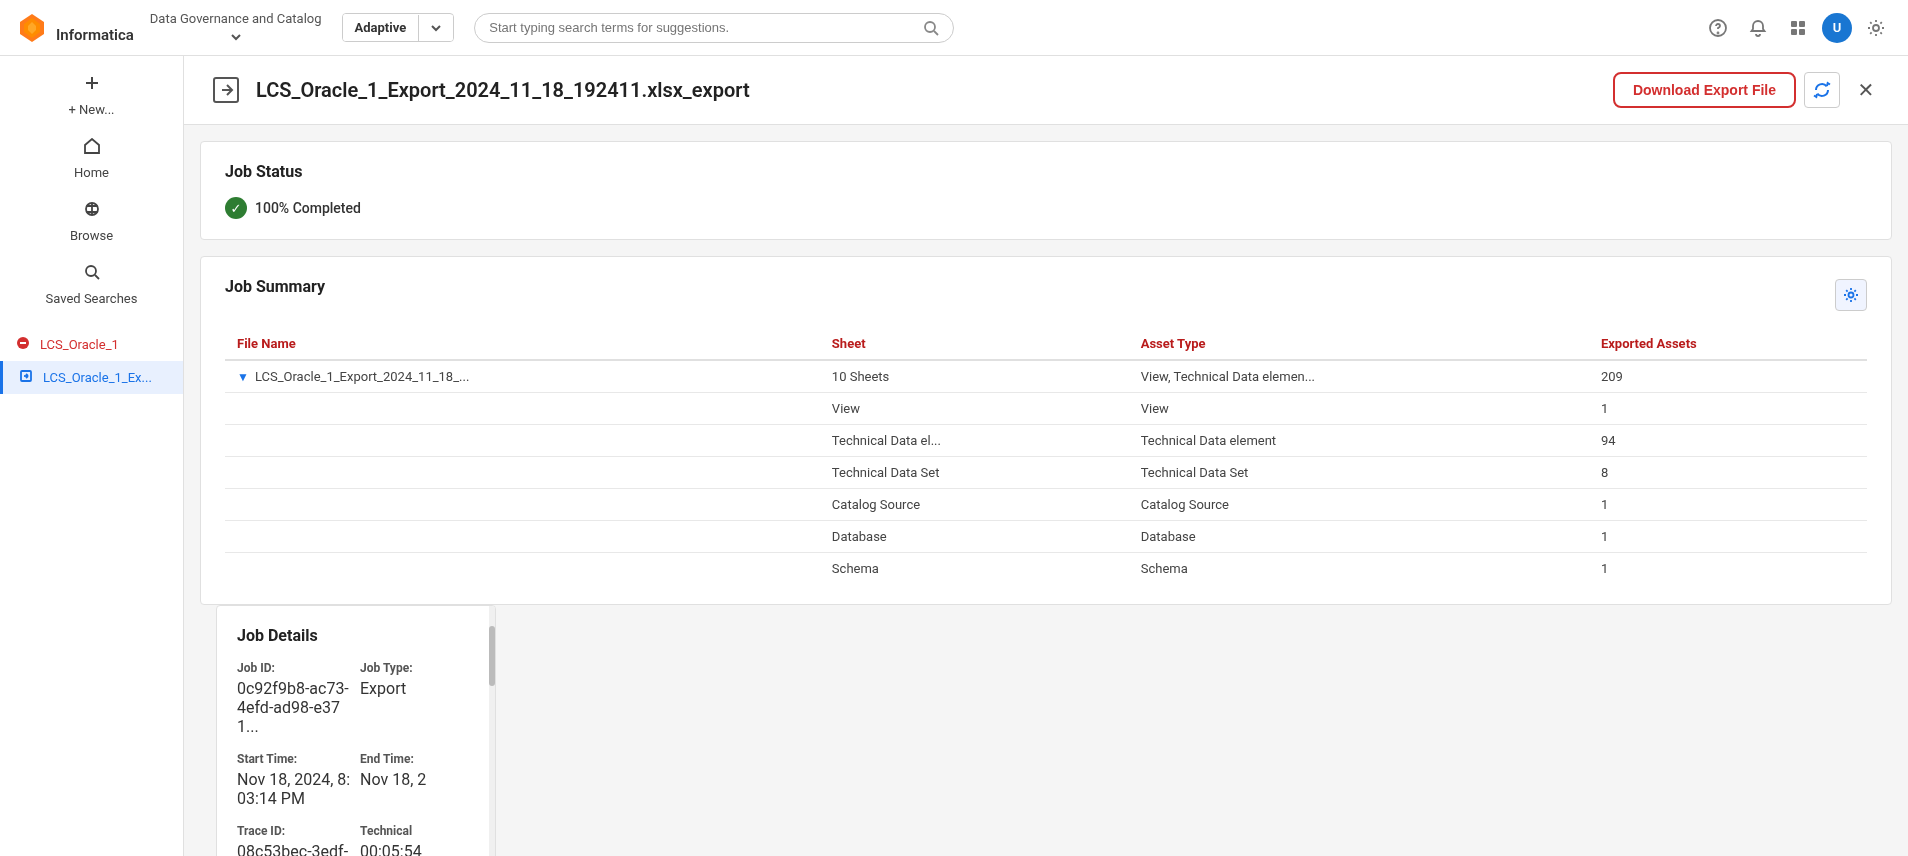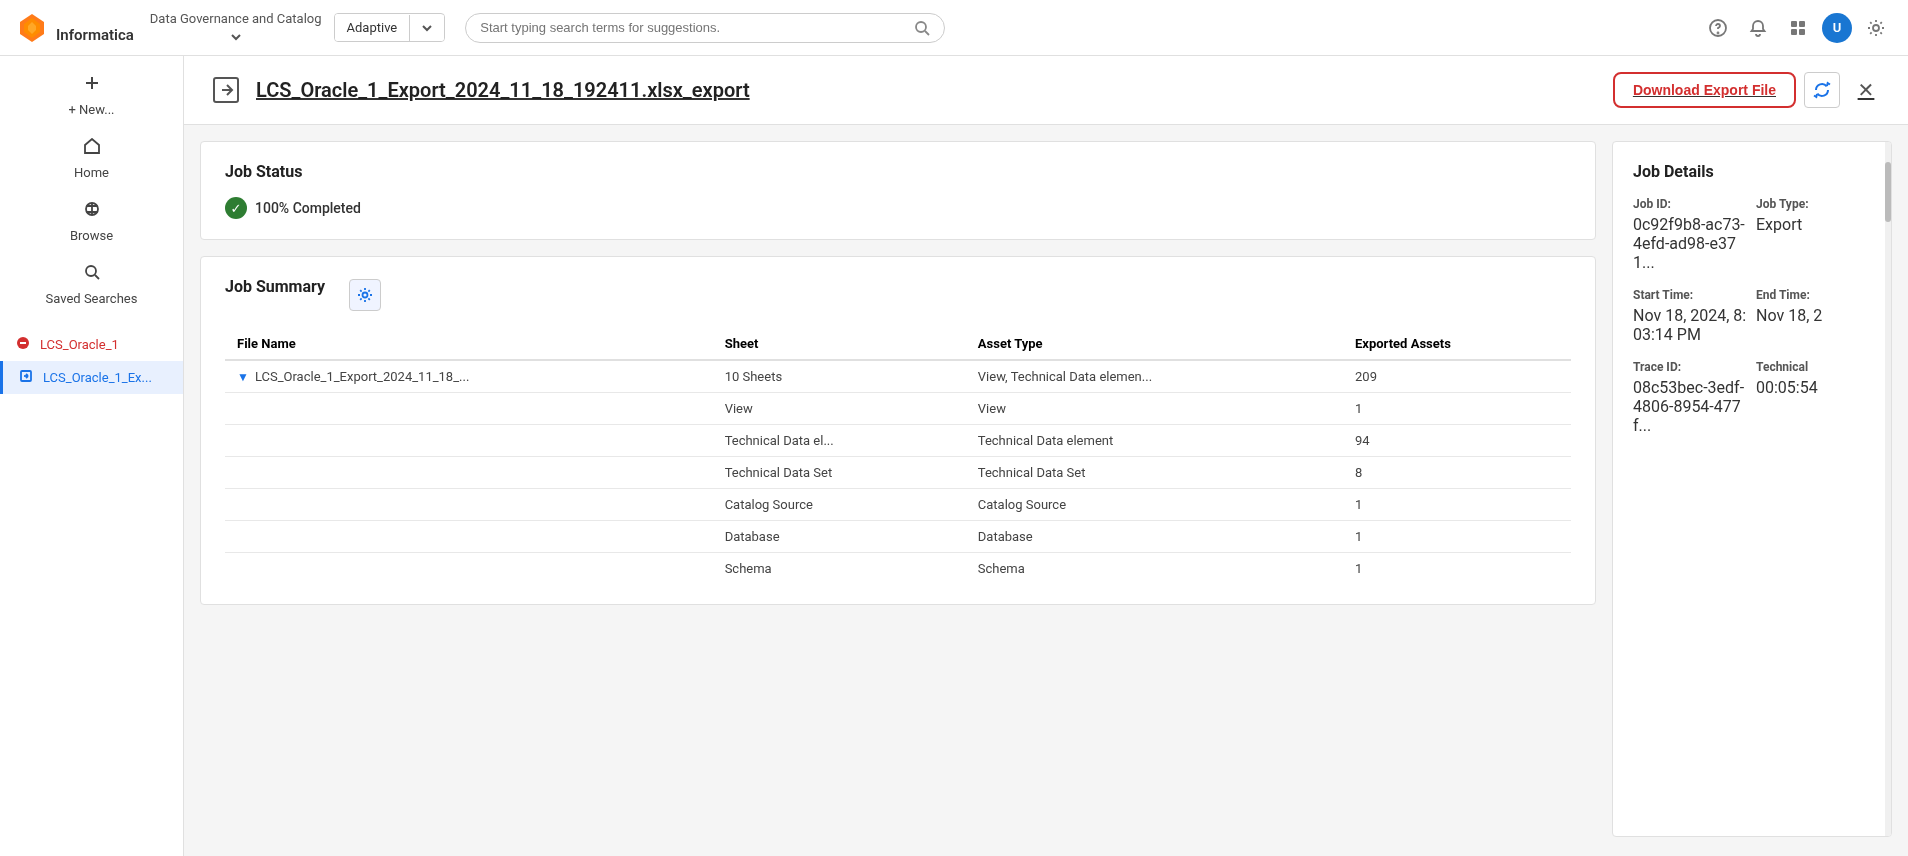--- a/index.html
+++ b/index.html
@@ -44,20 +44,22 @@
       flex-direction: column;
     }
     .module-selector svg { width: 14px; height: 14px; }
 
     .org-selector {
       display: flex;
       align-items: center;
       border: 1px solid #ccc;
       border-radius: 4px;
       overflow: hidden;
+      margin-left: 8px;
+      font-weight: bold;
     }
     .org-name {
       padding: 6px 12px;
       font-size: 13px;
       background: #fff;
     }
     .org-dropdown-btn {
       padding: 6px 10px;
       background: #fff;
       border-left: 1px solid #ccc;
@@ -164,21 +166,20 @@
     .page-header {
       background: #fff;
       border-bottom: 1px solid #e0e0e0;
       padding: 16px 24px;
       display: flex;
       align-items: flex-start;
       justify-content: space-between;
       position: sticky;
       top: 0;
       z-index: 10;
-      text-decoration: underline;
     }
     .page-title-area {
       display: flex;
       align-items: center;
       gap: 12px;
     }
     .export-icon-large {
       width: 36px;
       height: 36px;
       display: flex;
@@ -230,20 +231,21 @@
       font-size: 20px;
       color: #555;
     }
 
     
     .content-area {
       display: flex;
       gap: 0;
       padding: 16px;
       height: calc(100% - 72px);
+      flex-direction: column;
     }
 
     .main-panel {
       flex: 1;
       display: flex;
       flex-direction: column;
       gap: 16px;
       min-width: 0;
     }
 
@@ -278,20 +280,21 @@
       justify-content: center;
       color: #fff;
       font-size: 13px;
       flex-shrink: 0;
     }
 
     
     .summary-header {
       display: flex;
       align-items: center;
+      justify-content: space-between;
       margin-bottom: 16px;
       gap: 24px;
     }
     .gear-btn {
       width: 32px;
       height: 32px;
       display: flex;
       align-items: center;
       justify-content: center;
       border: 1px solid #ccc;
@@ -302,21 +305,21 @@
     }
 
     .summary-table {
       width: 100%;
       border-collapse: collapse;
     }
     .summary-table th {
       text-align: left;
       font-weight: 700;
       font-size: 13px;
-      color: #000000;
+      color: #b91c1c;
       padding: 8px 12px;
       border-bottom: 2px solid #e0e0e0;
     }
     .summary-table td {
       padding: 8px 12px;
       font-size: 13px;
       color: #444;
       border-bottom: 1px solid #e8e8e8;
     }
     .summary-table tr:last-child td { border-bottom: none; }

